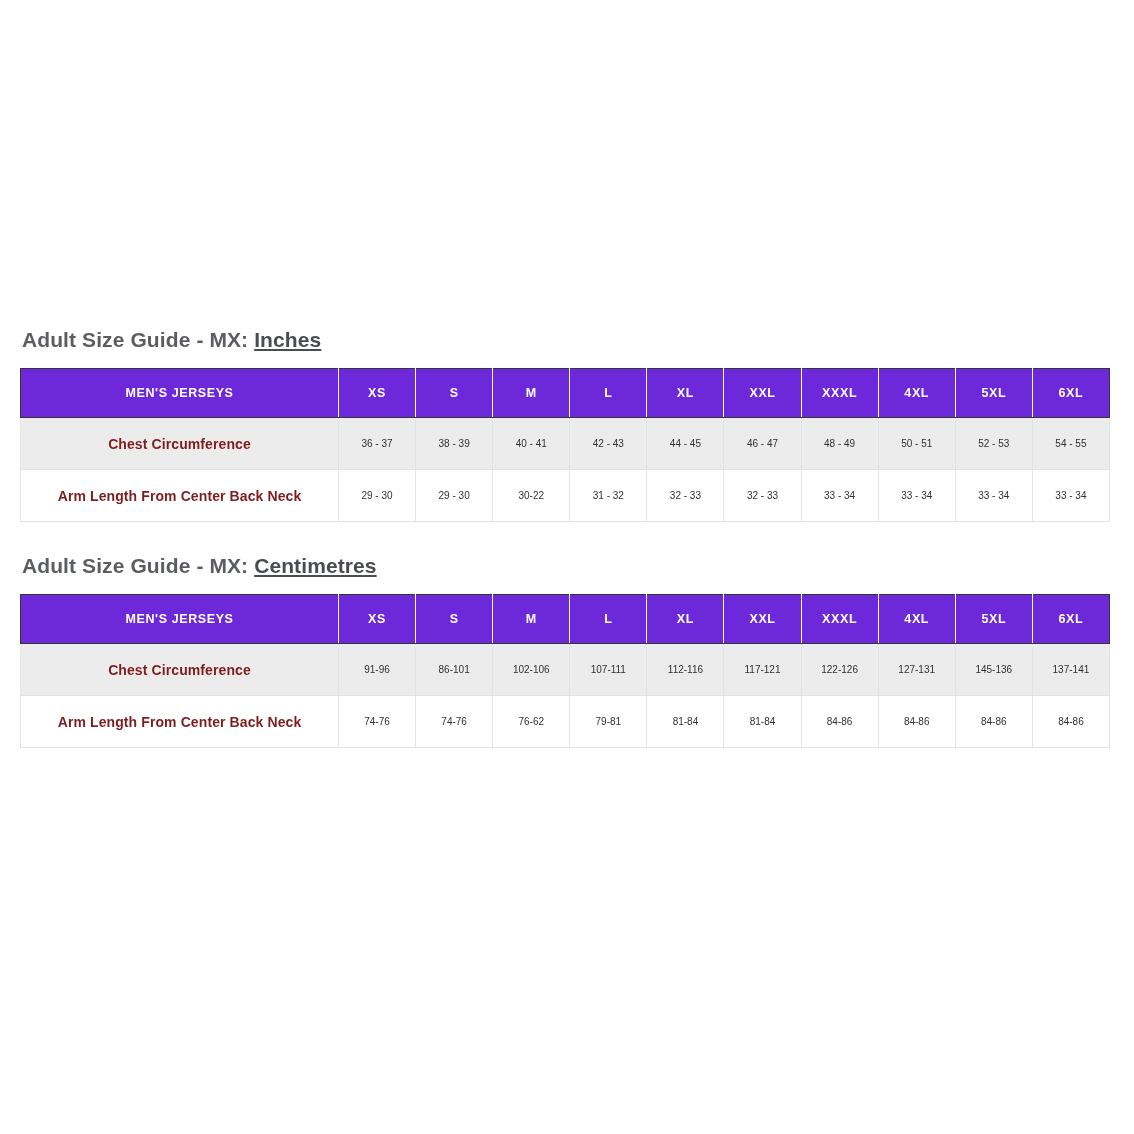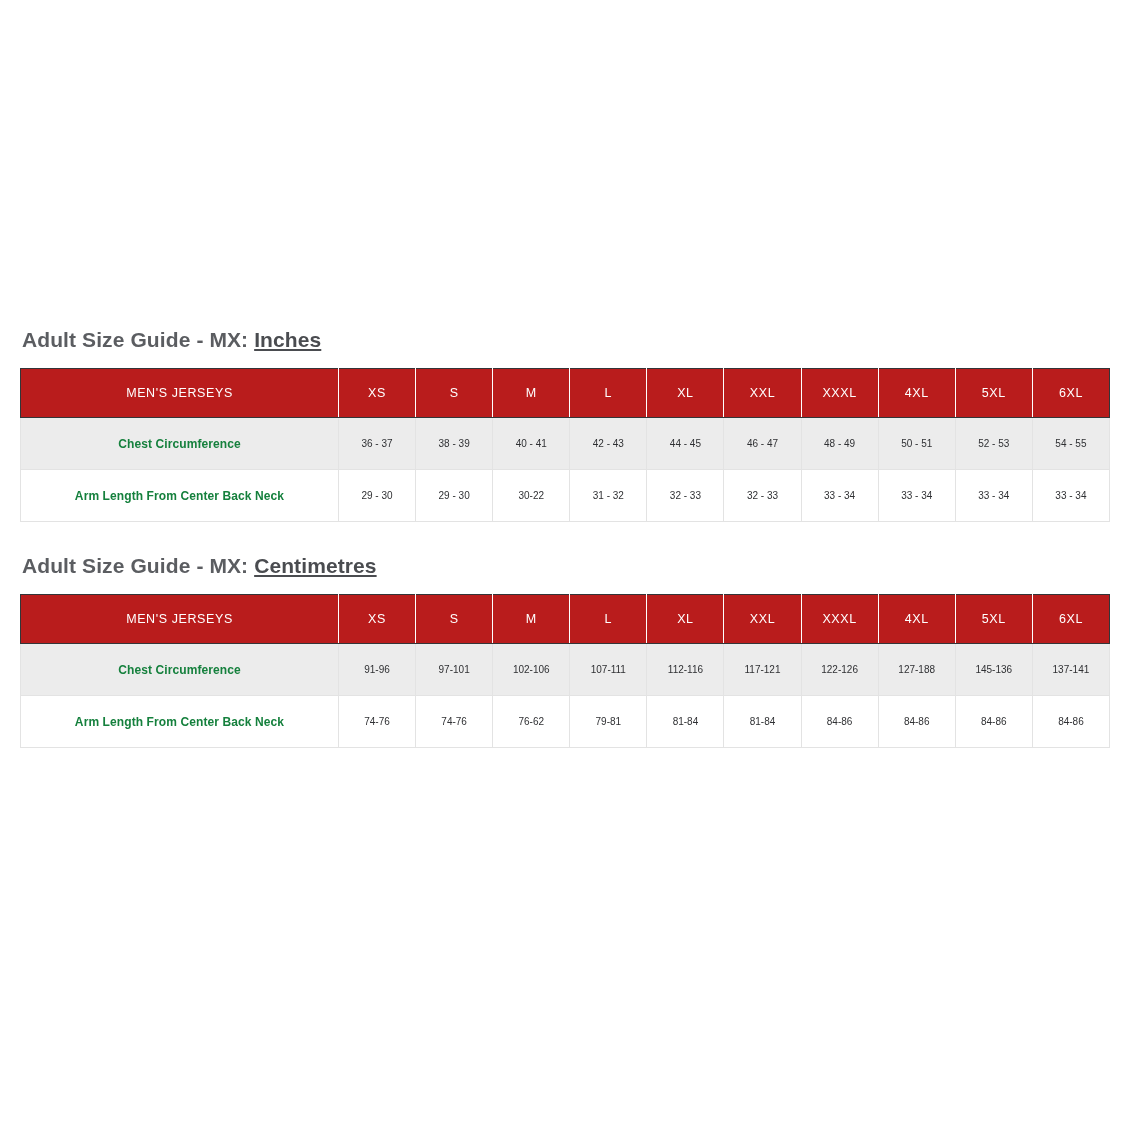--- a/index.html
+++ b/index.html
@@ -46,39 +46,39 @@
     width: 1090px;
     border: 1px solid #e3e3e3;
   }
   table.size-table th,
   table.size-table td {
     border: 1px solid #e3e3e3;
     text-align: center;
     vertical-align: middle;
   }
   table.size-table thead th {
-    background: #b91c1c;
+    background: #6d28d9;
     color: #ffffff;
     font-size: 12.5px;
-    font-weight: normal;
+    font-weight: bold;
     letter-spacing: 0.6px;
     height: 46px;
     border-color: #333538;
     border-right: 1px solid #ffffff;
   }
   table.size-table thead th:last-child {
     border-right: 1px solid #333538;
   }
   table.size-table thead th.rowhead-col {
     width: 315px;
   }
   table.size-table tbody th.rowhead {
-    font-size: 12px;
+    font-size: 14px;
     font-weight: bold;
-    color: #15803d;
+    color: #7f1d1d;
     height: 49px;
     letter-spacing: 0.1px;
   }
   table.size-table tbody td {
     font-size: 10px;
     color: #2f3033;
     height: 49px;
   }
   table.size-table tbody tr.shaded th,
   table.size-table tbody tr.shaded td {
@@ -164,27 +164,27 @@
           <th>XXXL</th>
           <th>4XL</th>
           <th>5XL</th>
           <th>6XL</th>
         </tr>
       </thead>
       <tbody>
         <tr class="shaded">
           <th class="rowhead">Chest Circumference</th>
           <td>91-96</td>
-          <td>97-101</td>
+          <td>86-101</td>
           <td>102-106</td>
           <td>107-111</td>
           <td>112-116</td>
           <td>117-121</td>
           <td>122-126</td>
-          <td>127-188</td>
+          <td>127-131</td>
           <td>145-136</td>
           <td>137-141</td>
         </tr>
         <tr class="plain">
           <th class="rowhead">Arm Length From Center Back Neck</th>
           <td>74-76</td>
           <td>74-76</td>
           <td>76-62</td>
           <td>79-81</td>
           <td>81-84</td>

